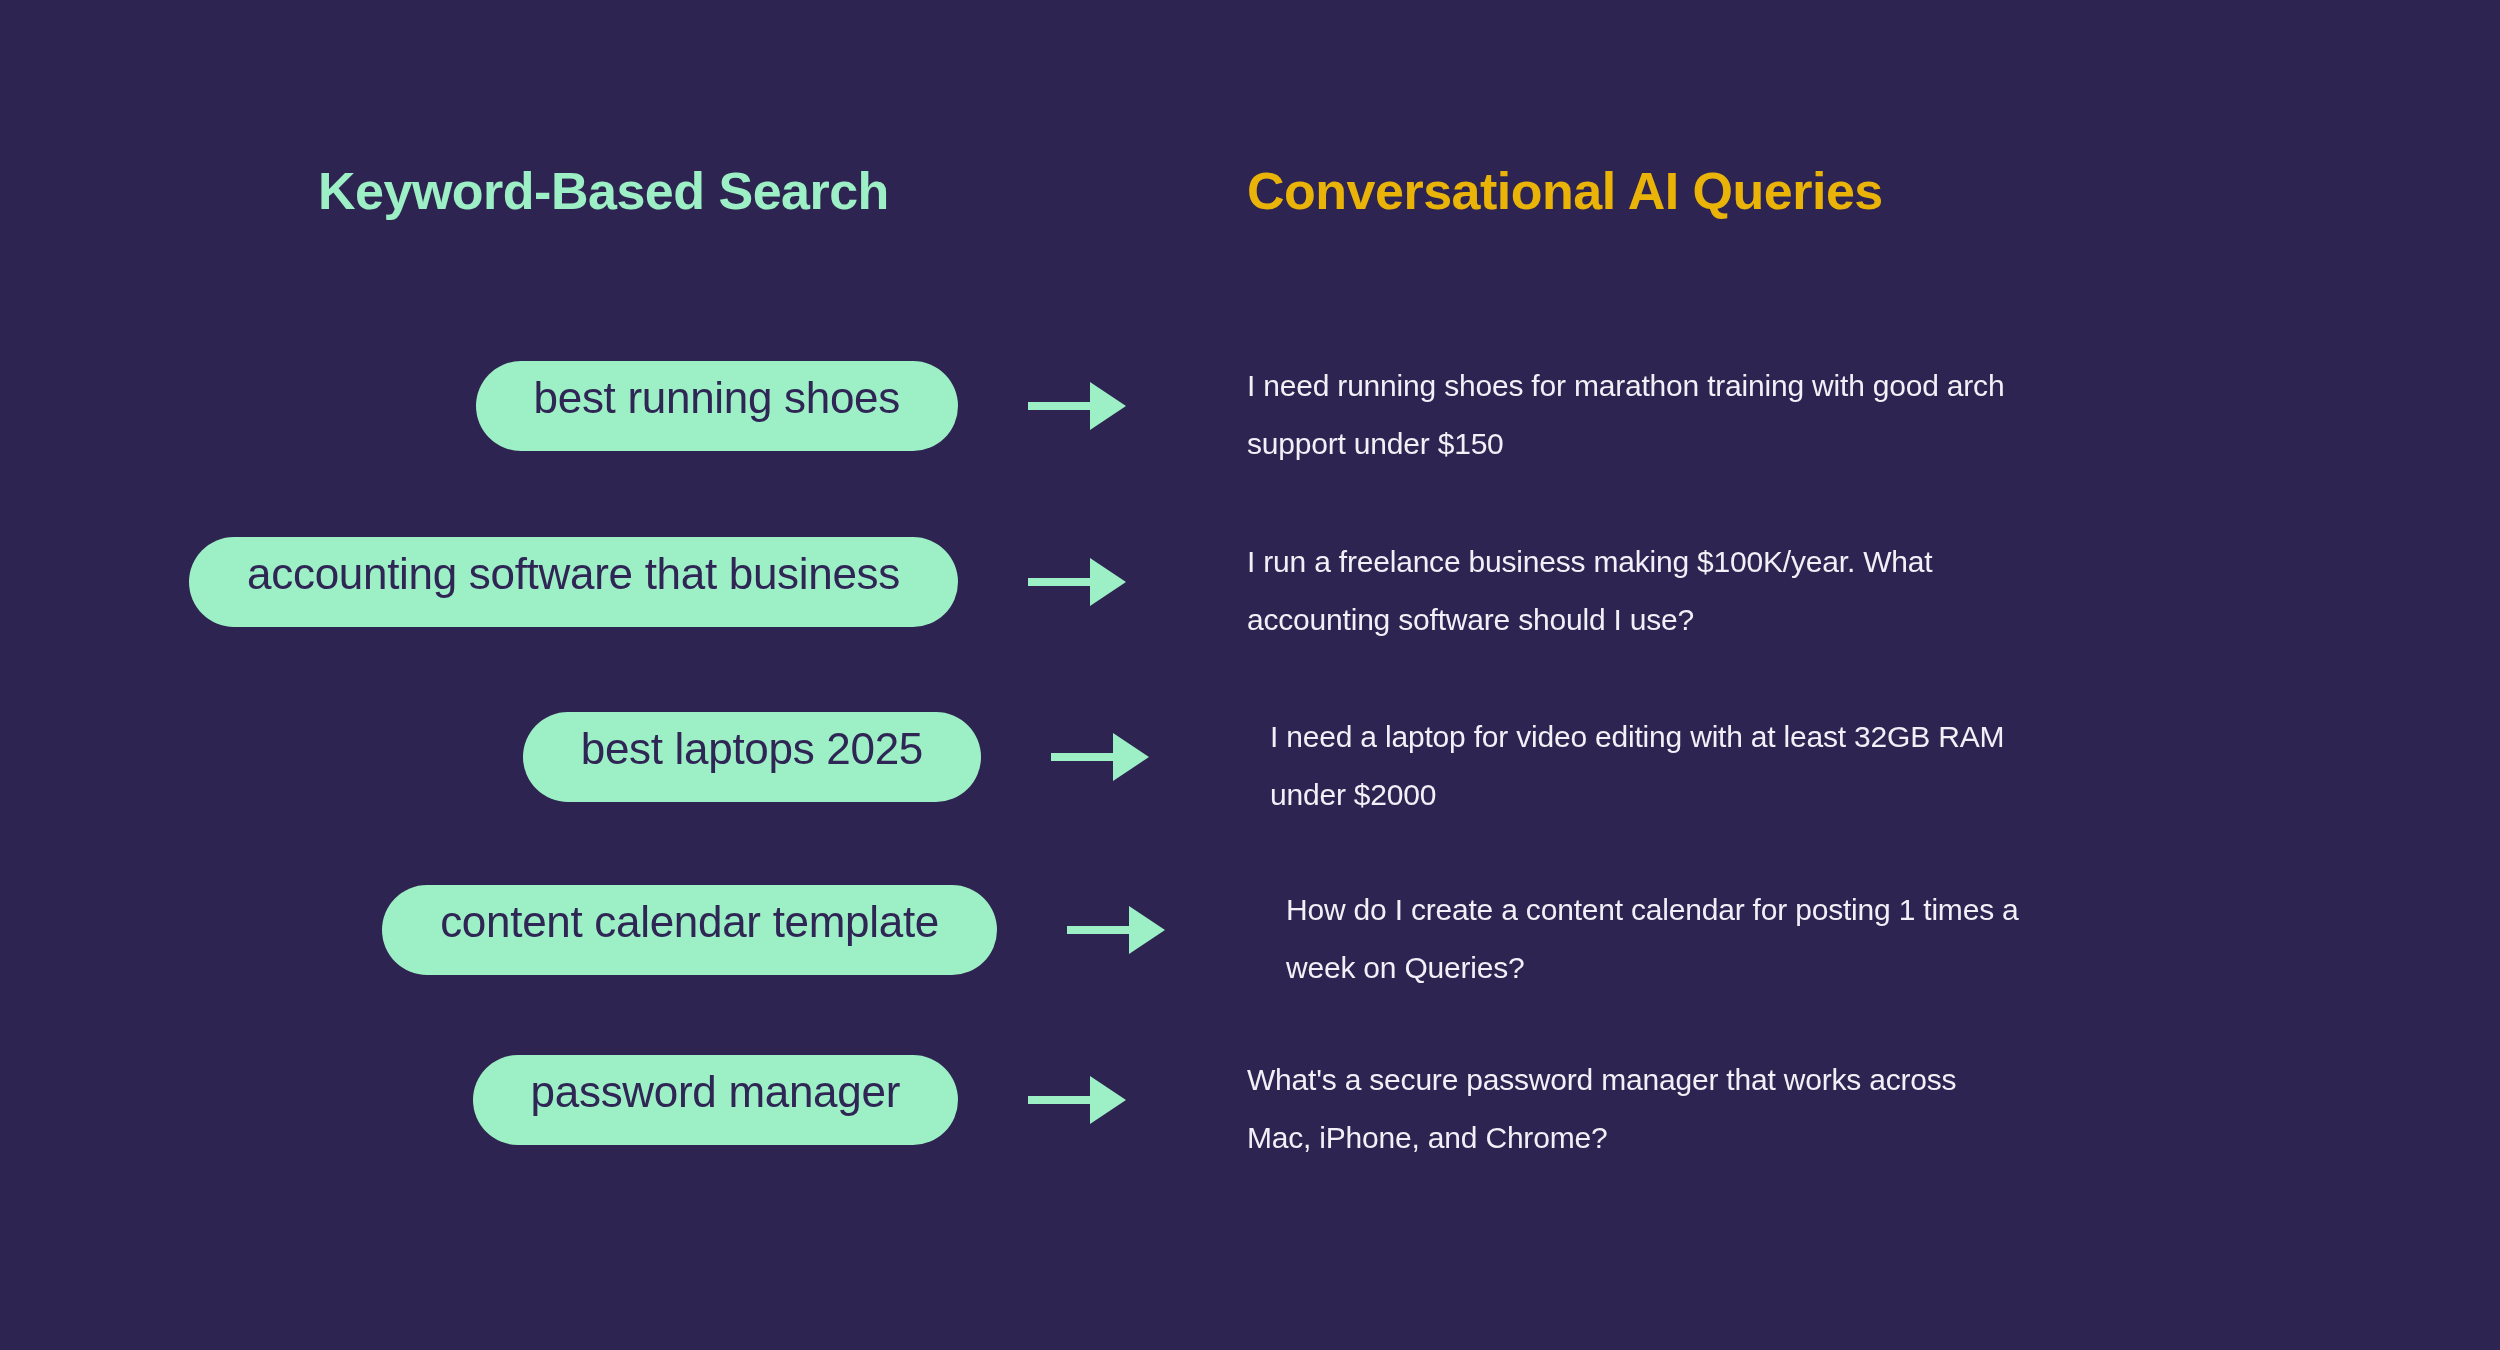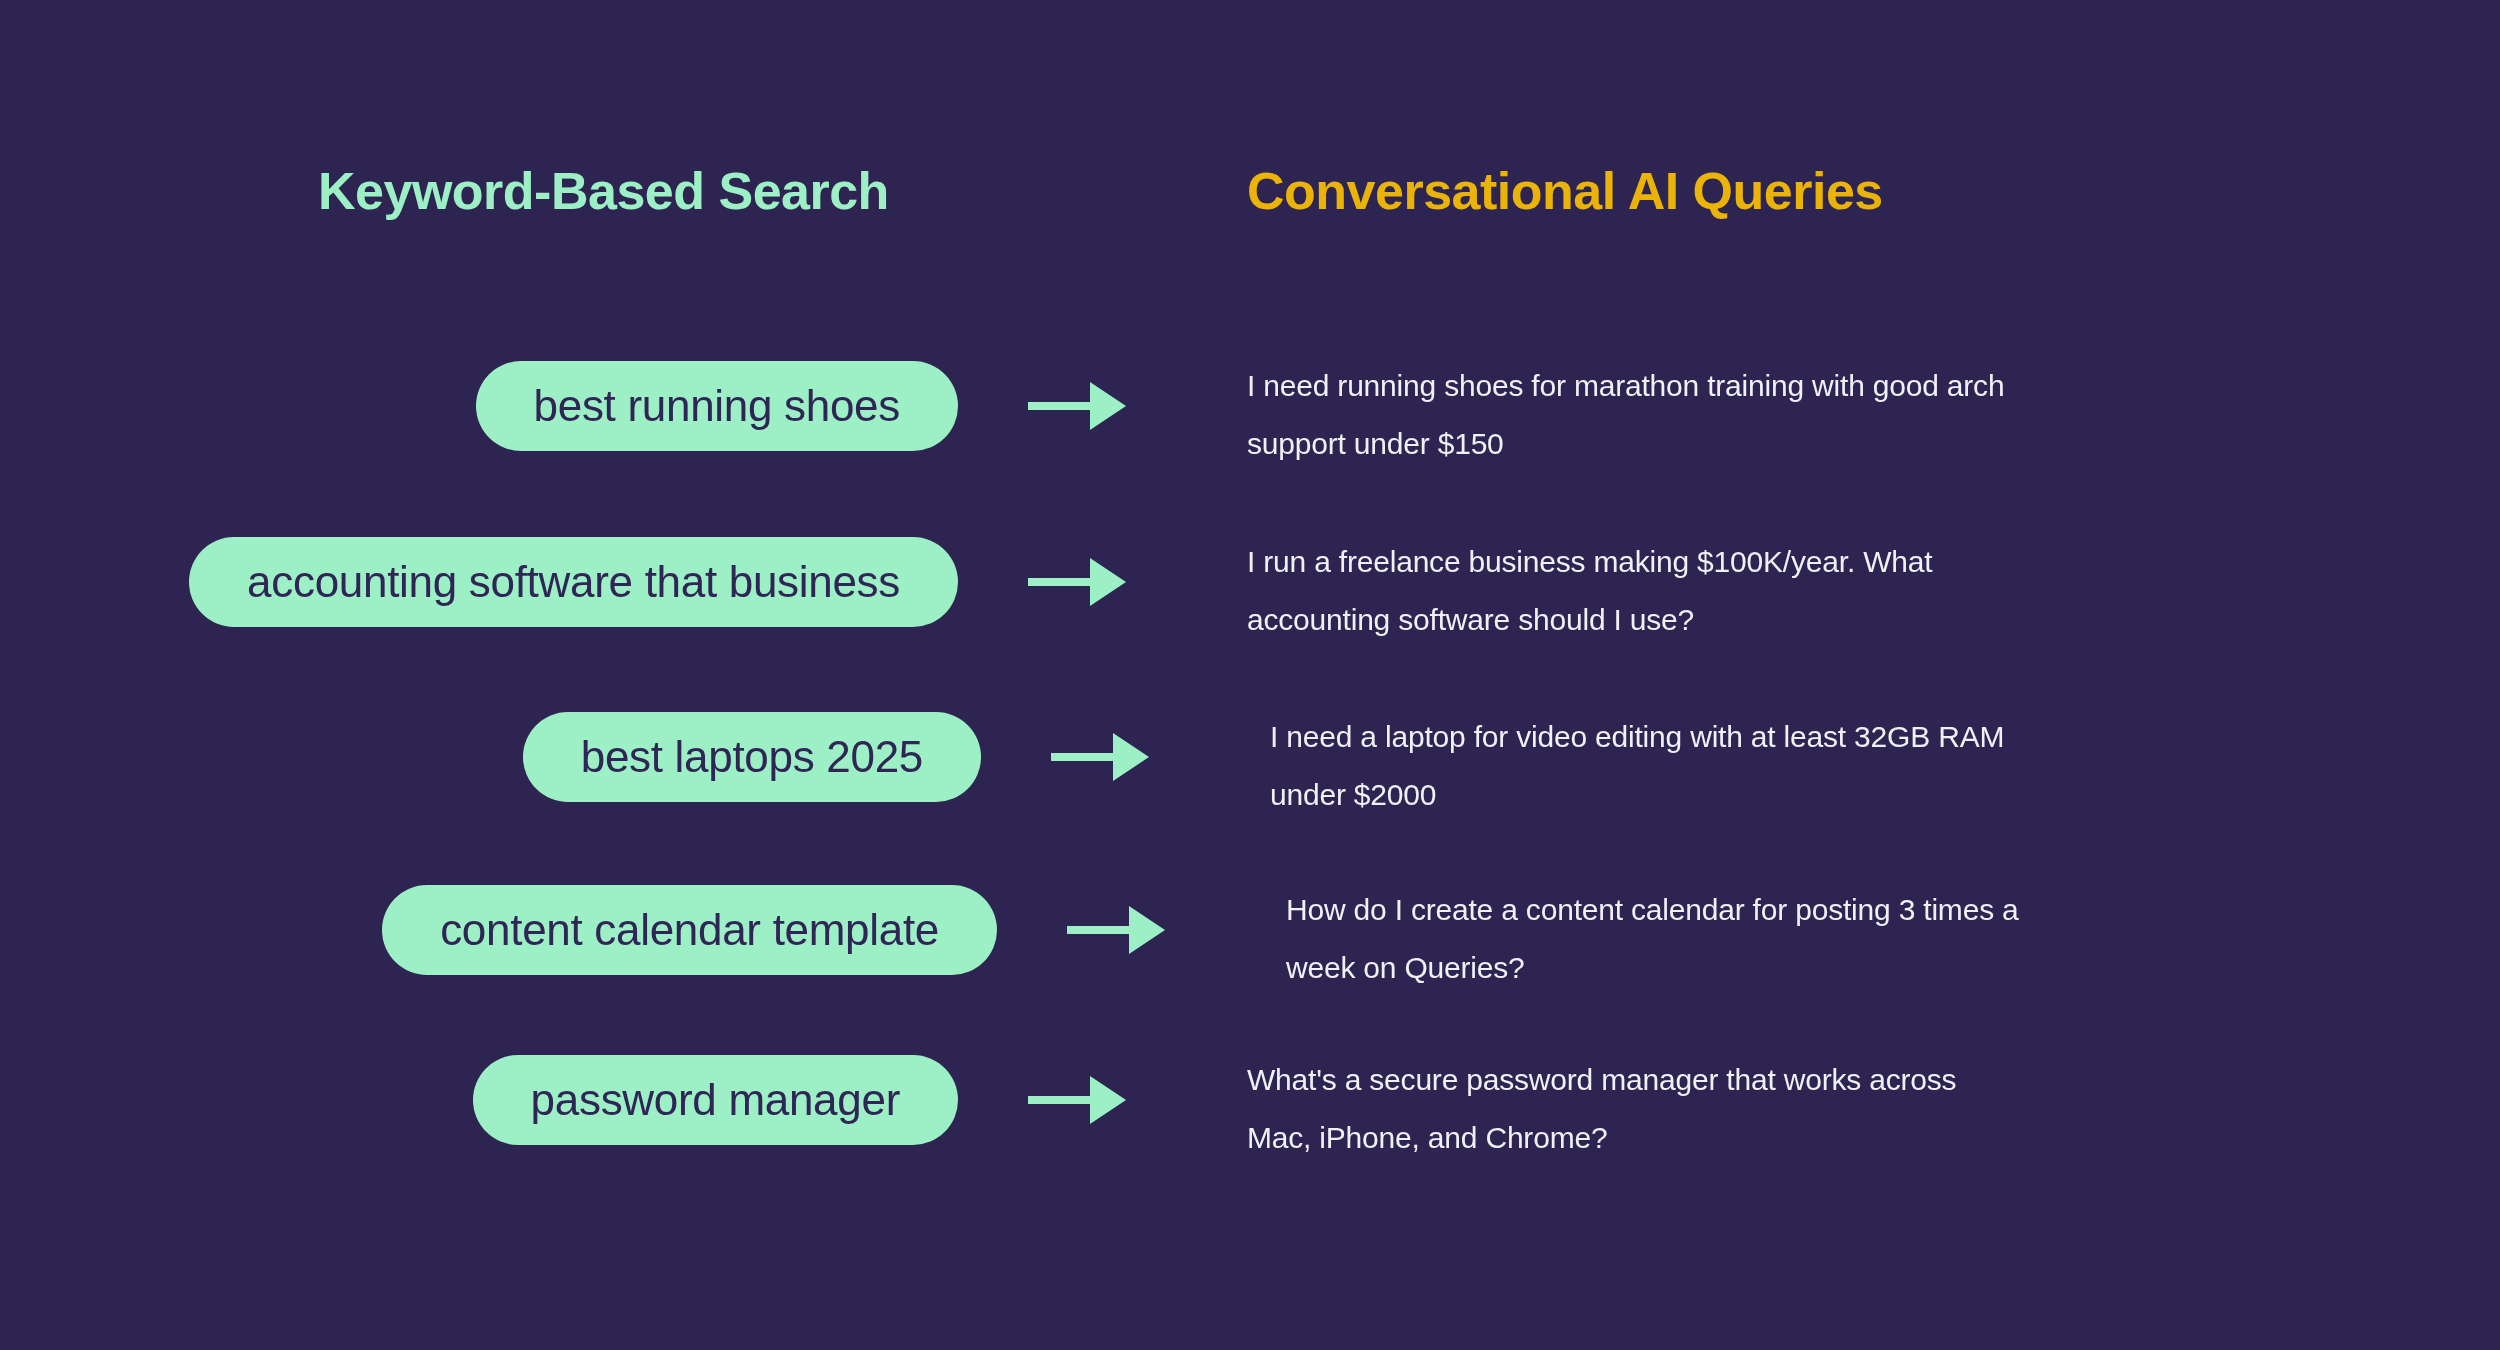--- a/index.html
+++ b/index.html
@@ -44,23 +44,23 @@
   .row-3 { top: 885px; margin-left: 39px; }
   .row-4 { top: 1055px; }
   .pill {
     position: absolute;
     right: 1542px;
     top: 0;
     height: 90px;
     border-radius: 46px;
     background: var(--accent);
     display: flex;
-    align-items: center;
+    align-items: flex-start;
     justify-content: center;
-    padding: 4px 58px;
+    padding: 12px 58px;
     white-space: nowrap;
   }
   .pill span {
     font-size: 44px;
     font-weight: 500;
     color: var(--pill-text);
     letter-spacing: -0.3px;
   }
   .arrow {
     position: absolute;
@@ -145,21 +145,21 @@
     <div class="pill">
       <span>content calendar template</span>
     </div>
     <span class="arrow">
       <svg width="98" height="48" viewBox="0 0 98 48">
           <rect x="0" y="20" width="66" height="8" fill="currentColor"></rect>
           <polygon points="62,0 98,24 62,48" fill="currentColor"></polygon>
         </svg>
     </span>
     <div class="query">
-      <div class="line">How do I create a content calendar for posting 3 times a</div>
+      <div class="line">How do I create a content calendar for posting 1 times a</div>
       <div class="line">week on Queries?</div>
     </div>
   </div>
 
   <div class="row row-4">
     <div class="pill">
       <span>password manager</span>
     </div>
     <span class="arrow">
       <svg width="98" height="48" viewBox="0 0 98 48">

